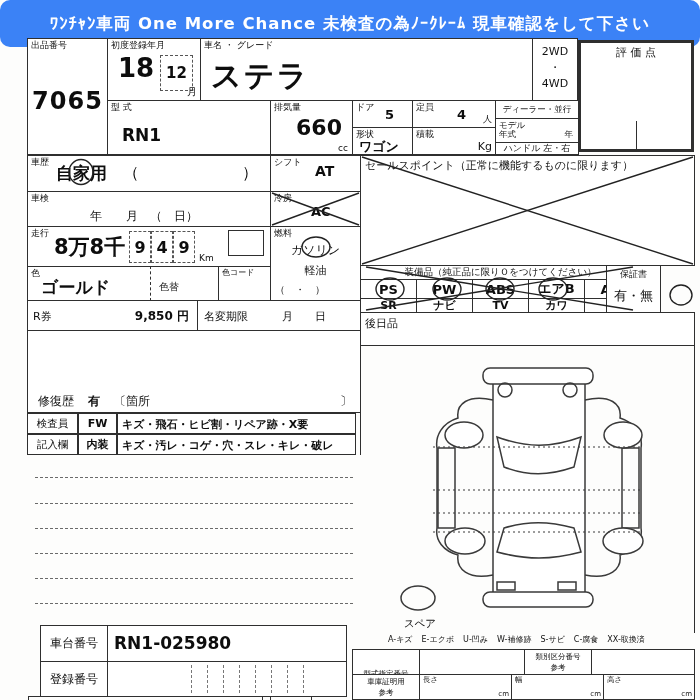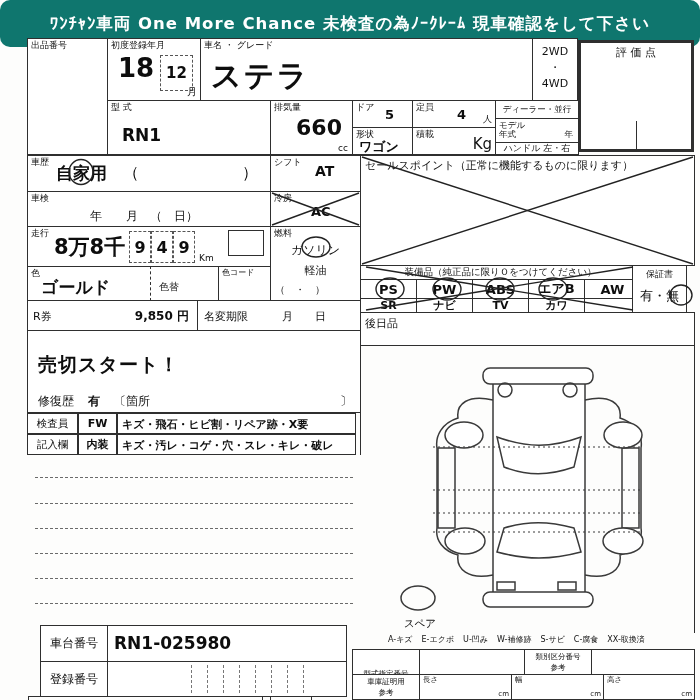--- a/index.html
+++ b/index.html
@@ -2,37 +2,38 @@
 <html><head>
 <meta charset="utf-8">
 <style>
   html,body{margin:0;padding:0;}
   body{width:700px;height:700px;position:relative;background:#fdfdfc;
        font-family:"DejaVu Sans",sans-serif;color:#111;overflow:hidden;}
   .a{position:absolute;box-sizing:border-box;}
   .c{position:absolute;box-sizing:border-box;border:1.2px solid #2f2f2f;background:#fff;}
   .lb{position:absolute;top:1px;left:3px;font-size:9px;color:#111;white-space:nowrap;line-height:1.15;}
   .v{font-weight:bold;color:#0d0d0d;white-space:nowrap;}
-  .hdr{left:0;top:0;width:700px;height:47px;background:#0f766e;display:flex;align-items:center;justify-content:center;border-radius:10px;}
+  .hdr{left:0;top:0;width:700px;height:47px;background:#3b82f6;display:flex;align-items:center;justify-content:center;border-radius:10px;}
   .hdr span{color:#fff;font-weight:bold;font-size:16.5px;letter-spacing:1px;white-space:nowrap;}
   .dashbox{position:absolute;box-sizing:border-box;border:1.2px dashed #555;display:flex;align-items:center;justify-content:center;}
   .dot{border-top:1.6px dashed #6a6a6a;height:0;}
   .ctr{display:flex;align-items:center;justify-content:center;}
   svg{position:absolute;}
   .sm{font-size:8px;line-height:1.25;}
 </style>
 </head>
 <body>
 
 <div class="a hdr">
   <span>ﾜﾝﾁｬﾝ車両 One More Chance 未検査の為ﾉｰｸﾚｰﾑ 現車確認をして下さい</span>
 </div>
 
 <div class="c" style="left:27px;top:38px;width:81px;height:117px;">
   <span class="lb">出品番号</span>
+  <div class="a v" style="left:0;right:0;top:48px;text-align:center;font-size:24px;letter-spacing:1px;">7065</div>
 </div>
 
 <div class="c" style="left:107px;top:38px;width:94px;height:63px;">
   <span class="lb">初度登録年月</span>
   <div class="a v" style="left:10px;top:14px;font-size:26px;">18</div>
   <div class="dashbox" style="left:52px;top:16px;width:33px;height:36px;">
     <span class="v" style="font-size:15px;">12</span>
   </div>
   <div class="a" style="right:3px;bottom:1px;font-size:10px;">月</div>
 </div>
@@ -75,21 +76,21 @@
   <div class="a" style="right:3px;bottom:1px;font-size:9px;">人</div>
 </div>
 
 <div class="c" style="left:352px;top:127px;width:61px;height:28px;">
   <span class="lb">形状</span>
   <div class="a v" style="left:6px;top:10px;font-size:13px;">ワゴン</div>
 </div>
 
 <div class="c" style="left:412px;top:127px;width:84px;height:28px;">
   <span class="lb">積載</span>
-  <div class="a" style="right:3px;bottom:1px;font-size:15px;">Kg</div>
+  <div class="a" style="right:3px;bottom:1px;font-size:11px;">Kg</div>
 </div>
 
 <div class="c ctr" style="left:495px;top:100px;width:84px;height:19px;font-size:8.5px;">
   <span>ディーラー・並行</span>
 </div>
 <div class="c" style="left:495px;top:118px;width:84px;height:25px;font-size:8.5px;">
   <div class="a" style="left:3px;top:1px;">モデル</div>
   <div class="a" style="left:3px;bottom:1px;">年式</div>
   <div class="a" style="right:5px;bottom:1px;">年</div>
 </div>
@@ -158,21 +159,20 @@
 <div class="c" style="left:27px;top:300px;width:171px;height:31px;">
   <div class="a" style="left:5px;top:8px;font-size:11px;">R券</div>
   <div class="a v" style="right:8px;top:7px;font-size:12px;">9,850 円</div>
 </div>
 <div class="c" style="left:197px;top:300px;width:164px;height:31px;">
   <div class="a" style="left:6px;top:8px;font-size:11px;">名変期限</div>
   <div class="a" style="left:84px;top:8px;font-size:11px;white-space:nowrap;">月　　日</div>
 </div>
 
 <div class="c" style="left:27px;top:330px;width:334px;height:83px;">
-  <div class="a v" style="left:10px;top:21px;font-size:19px;letter-spacing:1px;">売切スタート！</div>
   <div class="a" style="left:10px;right:8px;bottom:2px;font-size:12px;display:flex;">
     <span>修復歴</span>
     <span class="v" style="margin-left:14px;">有</span>
     <span style="margin-left:14px;">〔箇所</span>
     <span style="margin-left:auto;">〕</span>
   </div>
 </div>
 
 <div class="c ctr" style="left:27px;top:413px;width:51px;height:21px;font-size:10.5px;">
     <span>検査員</span>
@@ -229,21 +229,21 @@
     <span>ナビ</span>
   </div>
 <div class="c ctr v" style="left:472px;top:298px;width:57px;height:15px;font-size:11px;">
     <span>TV</span>
   </div>
 <div class="c ctr v" style="left:528px;top:298px;width:57px;height:15px;font-size:11px;">
     <span>カワ</span>
   </div>
 <div class="c" style="left:584px;top:298px;width:57px;height:15px;"></div>
 
-<div class="c" style="left:632px;top:265px;width:55px;height:52px;">
+<div class="c" style="left:606px;top:265px;width:55px;height:52px;">
   <div class="a" style="left:0;right:0;top:2px;text-align:center;font-size:9px;">保証書</div>
   <div class="a" style="left:0;right:0;top:21px;text-align:center;font-size:13px;">
     <span>有・</span><span>無</span>
   </div>
 </div>
 
 <div class="c" style="left:360px;top:312px;width:335px;height:34px;">
   <div class="a" style="left:4px;top:3px;font-size:11px;">後日品</div>
 </div>
 

